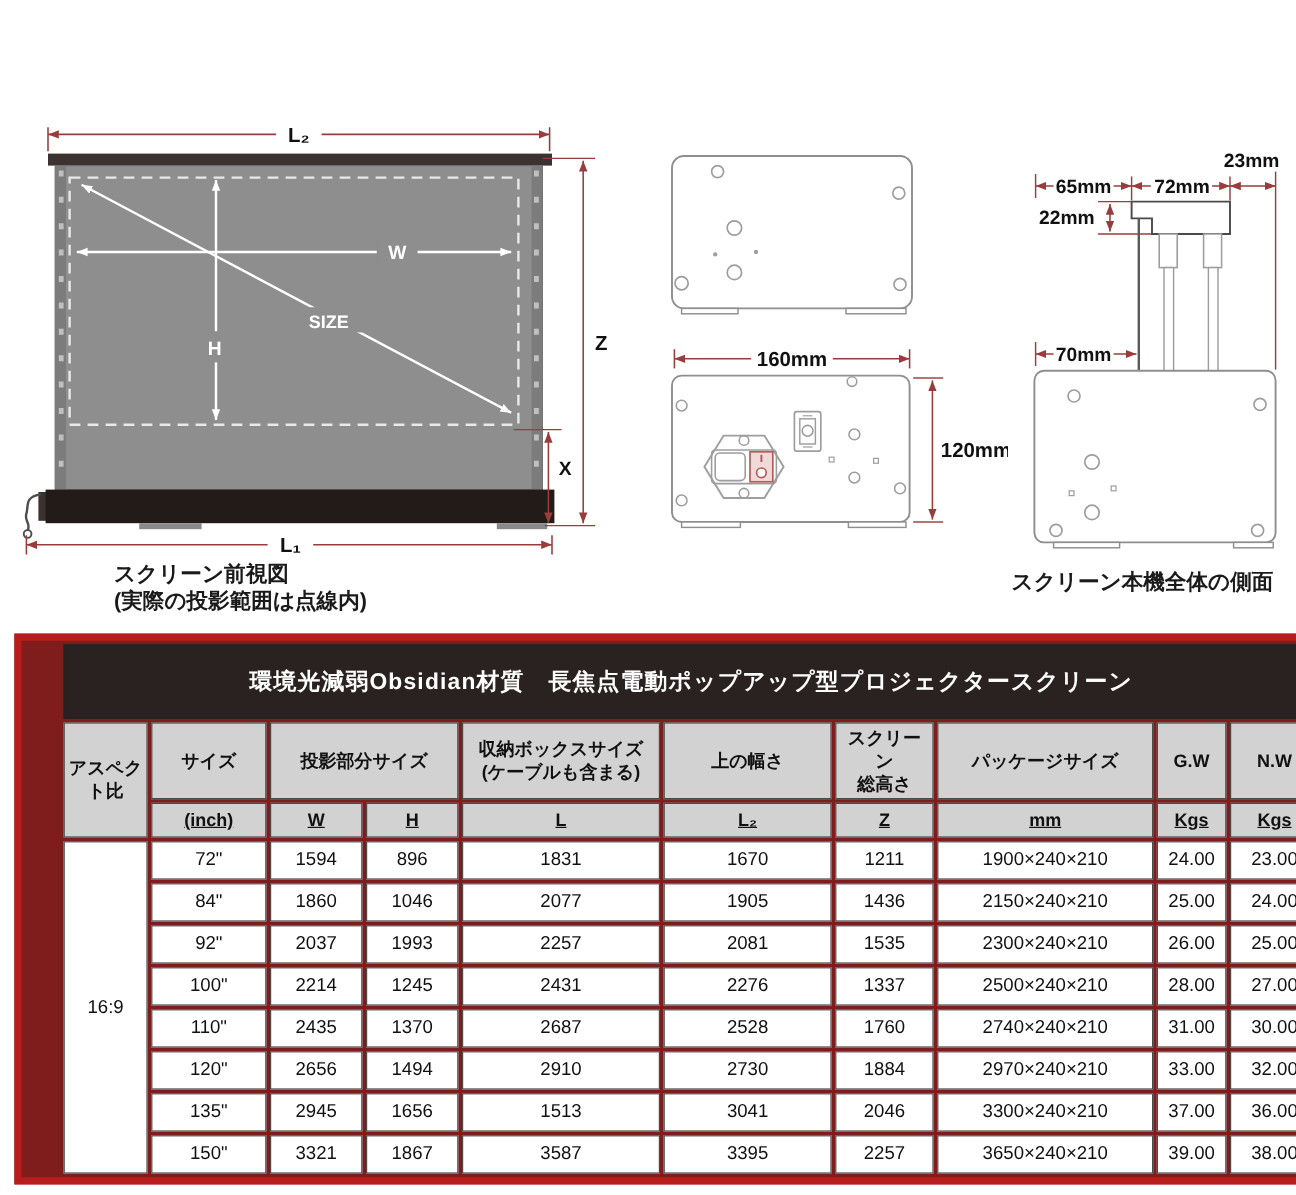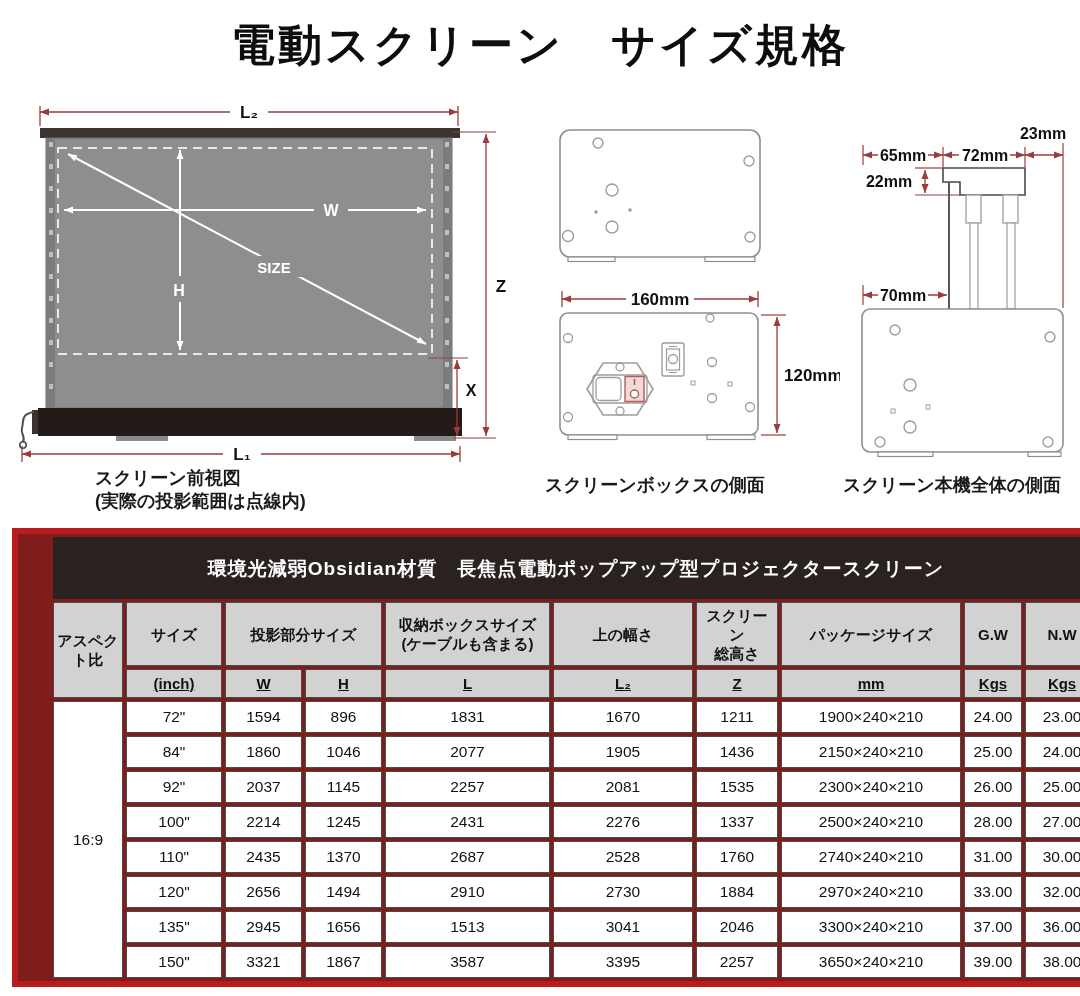--- a/index.html
+++ b/index.html
@@ -25,21 +25,20 @@
   #spec-table .h1 th{height:62px;}
   #spec-table .h2 th{height:27px;font-size:15px;text-decoration:underline;}
   #spec-table tbody td{height:30px;font-size:15.5px;background:#fff;}
   .pre{white-space:pre-line;}
 </style>
 </head>
 <body>
 
 <div id="stage">
 
-  <div class="page-title">電動スクリーン　サイズ規格</div>
 
   <svg class="diagram" style="left:8px;top:92px" width="510" height="378" viewBox="0 0 510 378">
     <defs>
       <marker id="ma" markerWidth="12" markerHeight="10" refX="9" refY="4" orient="auto-start-reverse" markerUnits="userSpaceOnUse">
         <path d="M0,0.5 L9,4 L0,7.5 Z" fill="#9a3c3c"></path>
       </marker>
       <marker id="mw" markerWidth="12" markerHeight="10" refX="9" refY="4" orient="auto-start-reverse" markerUnits="userSpaceOnUse">
         <path d="M0,0.5 L9,4 L0,7.5 Z" fill="#ffffff"></path>
       </marker>
     </defs>
@@ -147,21 +146,20 @@
     <circle cx="210" cy="302" r="4.5" fill="none" stroke="#9d9d9d" stroke-width="1.3"></circle>
     <rect x="151" y="276" width="4" height="4" fill="none" stroke="#9d9d9d" stroke-width="1"></rect>
     <rect x="188" y="277" width="4" height="4" fill="none" stroke="#9d9d9d" stroke-width="1"></rect>
 
     <line x1="221" y1="210" x2="246" y2="210" stroke="#9a3c3c" stroke-width="1.2"></line>
     <line x1="221" y1="330" x2="246" y2="330" stroke="#9a3c3c" stroke-width="1.2"></line>
     <line x1="237" y1="212" x2="237" y2="328" stroke="#9a3c3c" stroke-width="1.3" marker-start="url(#ma)" marker-end="url(#ma)"></line>
     <text class="dimtxt-big" x="244" y="276" text-anchor="start">120mm</text>
   </svg>
 
-  <div class="caption" style="left:545px;top:474px;width:250px">スクリーンボックスの側面</div>
 
   <svg class="diagram" style="left:845px;top:105px" width="235" height="360" viewBox="0 0 235 360">
 
     <text class="dimtxt" x="198" y="34" text-anchor="middle">23mm</text>
 
     <line x1="18" y1="40" x2="18" y2="60" stroke="#9a3c3c" stroke-width="1.2"></line>
     <line x1="98" y1="42" x2="98" y2="62" stroke="#9a3c3c" stroke-width="1.2"></line>
     <line x1="180" y1="42" x2="180" y2="62" stroke="#9a3c3c" stroke-width="1.2"></line>
     <line x1="218" y1="38" x2="218" y2="203" stroke="#9a3c3c" stroke-width="1.2"></line>
 
@@ -269,21 +267,21 @@
           <td>2077</td>
           <td>1905</td>
           <td>1436</td>
           <td>2150×240×210</td>
           <td>25.00</td>
           <td>24.00</td>
         </tr>
         <tr>
           <td>92"</td>
           <td>2037</td>
-          <td>1145</td>
+          <td>1993</td>
           <td>2257</td>
           <td>2081</td>
           <td>1535</td>
           <td>2300×240×210</td>
           <td>26.00</td>
           <td>25.00</td>
         </tr>
         <tr>
           <td>100"</td>
           <td>2214</td>

